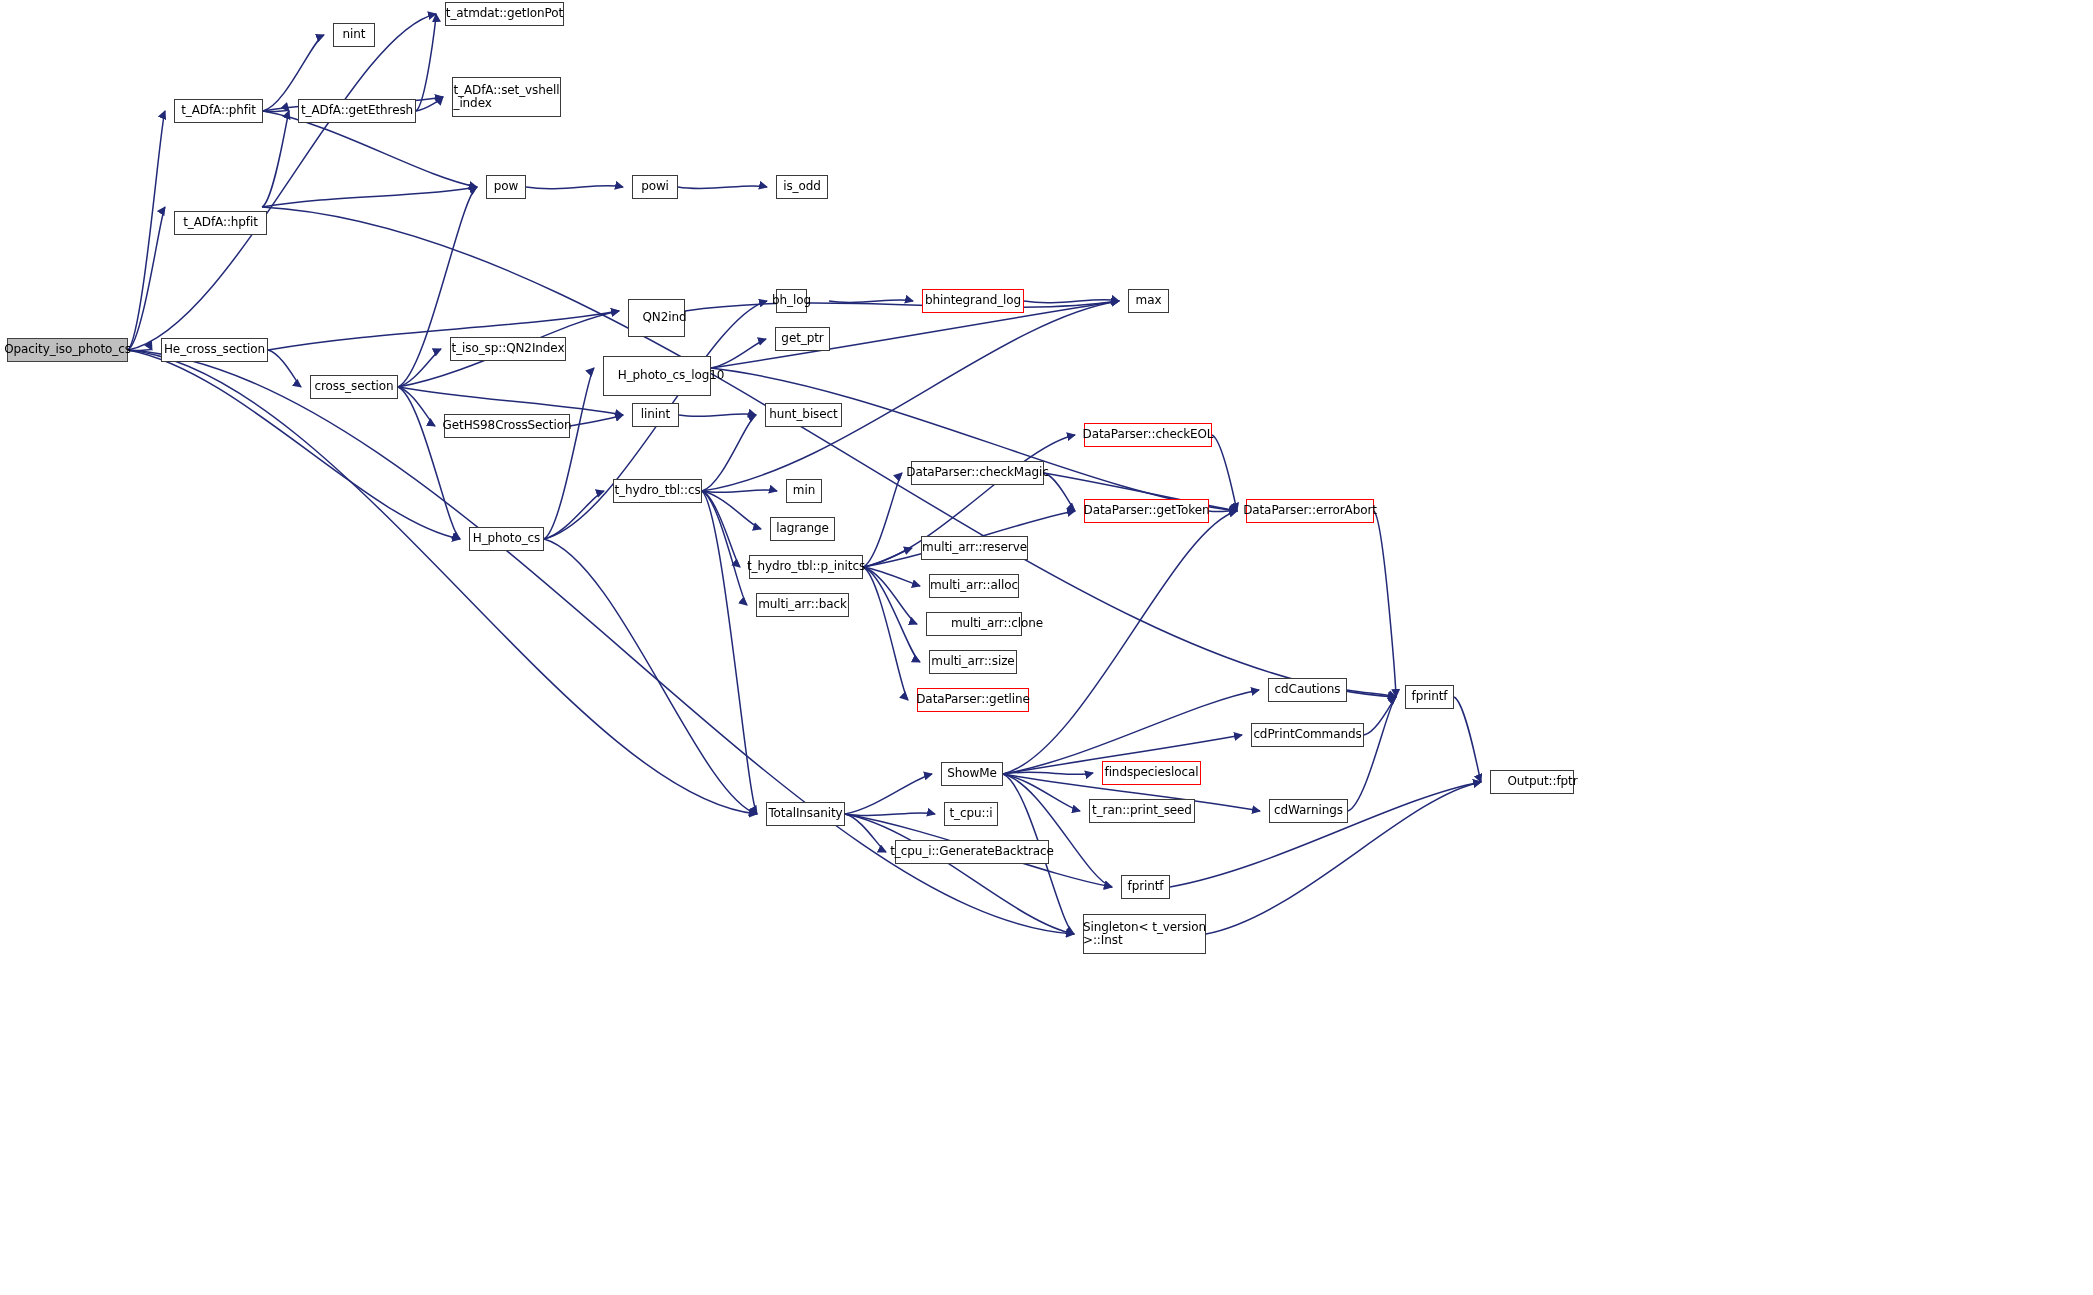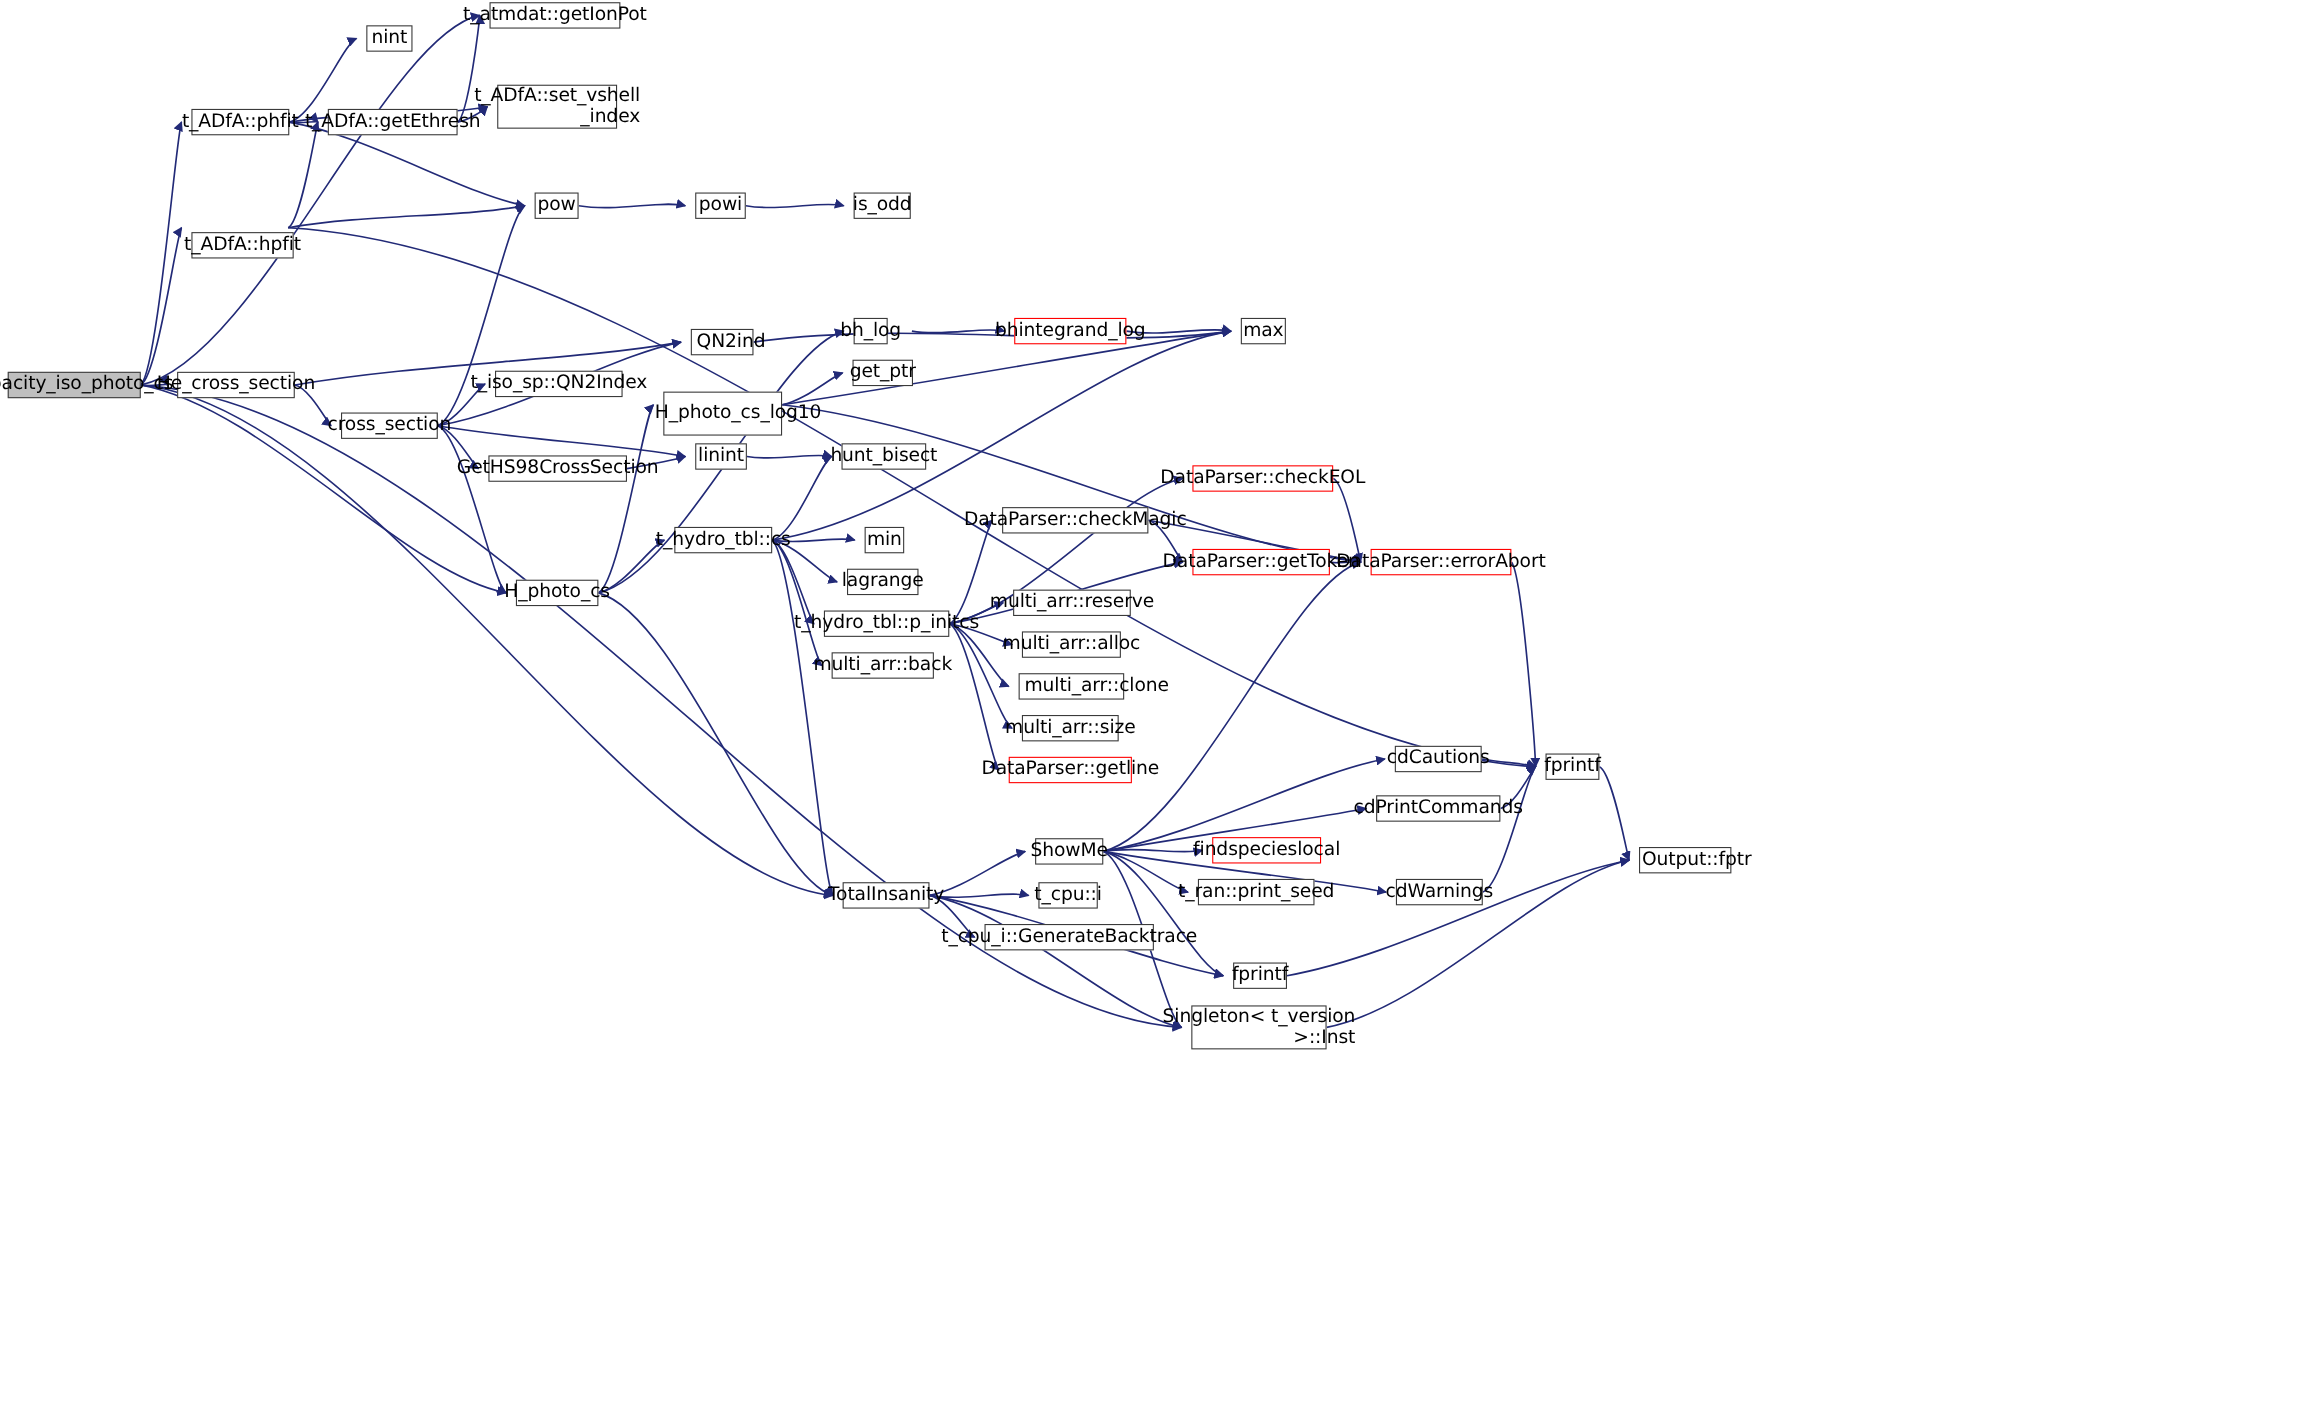--- a/index.html
+++ b/index.html
@@ -17,25 +17,25 @@
     left:0; top:0;
     width:2093px; height:1295px;
     pointer-events:none;
   }
   .node{
     position:absolute;
     box-sizing:border-box;
     display:flex;
     align-items:center;
     justify-content:center;
-    text-align:right;
+    text-align:left;
     background:#ffffff;
     border:1.6px solid #3a3a3a;
     color:#000000;
-    font-size:17px;
+    font-size:12px;
     line-height:1.12;
     white-space:pre;
     z-index:5;
     letter-spacing:-0.1px;
   }
   .node.red{ border-color:#ff0000; }
   .node.root{ background:#bfbfbf; border-color:#404040; }
 </style>
 </head>
 <body>
@@ -134,21 +134,21 @@
       <div class="node" style="left: 174px; top: 99px; width: 89px; height: 24px;">t_ADfA::phfit</div>
       <div class="node" style="left: 174px; top: 211px; width: 93px; height: 24px;">t_ADfA::hpfit</div>
       <div class="node" style="left: 298px; top: 99px; width: 118px; height: 24px;">t_ADfA::getEthresh</div>
       <div class="node" style="left: 333px; top: 23px; width: 42px; height: 24px;">nint</div>
       <div class="node" style="left: 445px; top: 2px; width: 119px; height: 24px;">t_atmdat::getIonPot</div>
       <div class="node" style="left: 452px; top: 77px; width: 109px; height: 40px;">t_ADfA::set_vshell
 _index</div>
       <div class="node" style="left: 486px; top: 175px; width: 40px; height: 24px;">pow</div>
       <div class="node" style="left: 632px; top: 175px; width: 46px; height: 24px;">powi</div>
       <div class="node" style="left: 776px; top: 175px; width: 52px; height: 24px;">is_odd</div>
-      <div class="node" style="left: 628px; top: 299px; width: 57px; height: 24px; padding-left: 16px;">QN2ind</div>
+      <div class="node" style="left: 628px; top: 299px; width: 57px; height: 38px; padding-left: 16px;">QN2ind</div>
       <div class="node" style="left: 450px; top: 337px; width: 116px; height: 24px;">t_iso_sp::QN2Index</div>
       <div class="node" style="left: 603px; top: 356px; width: 108px; height: 40px; padding-left: 28px;">H_photo_cs_log10</div>
       <div class="node" style="left: 776px; top: 289px; width: 31px; height: 24px;">bh_log</div>
       <div class="node" style="left: 775px; top: 327px; width: 55px; height: 24px;">get_ptr</div>
       <div class="node red" style="left: 922px; top: 289px; width: 102px; height: 24px;">bhintegrand_log</div>
       <div class="node" style="left: 1128px; top: 289px; width: 41px; height: 24px;">max</div>
       <div class="node" style="left: 444px; top: 414px; width: 126px; height: 24px;">GetHS98CrossSection</div>
       <div class="node" style="left: 632px; top: 403px; width: 47px; height: 24px;">linint</div>
       <div class="node" style="left: 765px; top: 403px; width: 77px; height: 24px;">hunt_bisect</div>
       <div class="node red" style="left: 1084px; top: 423px; width: 128px; height: 24px;">DataParser::checkEOL</div>

